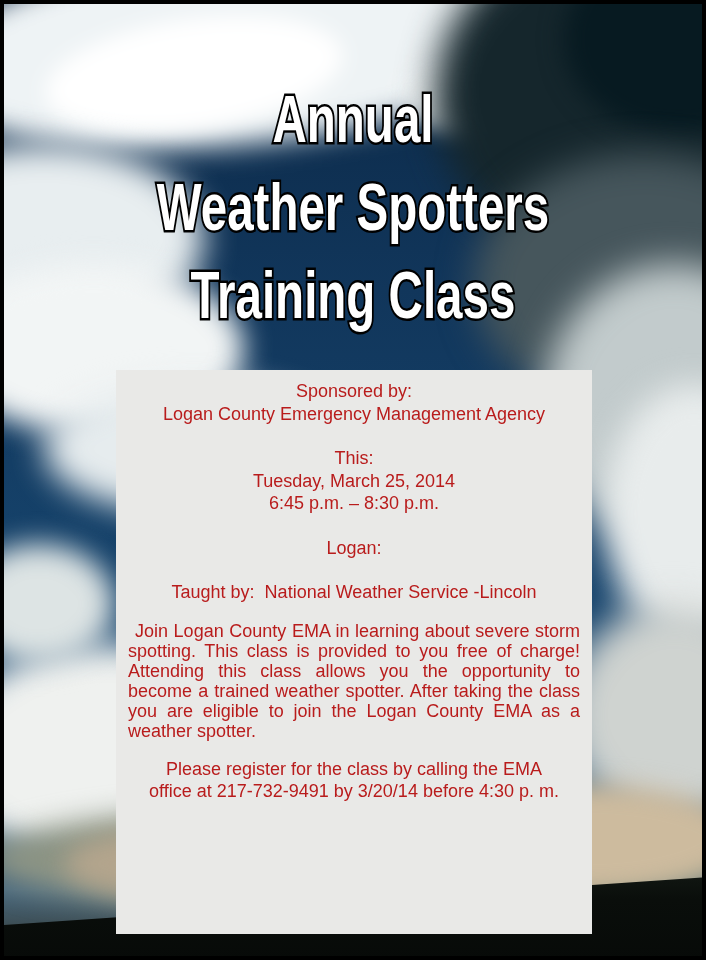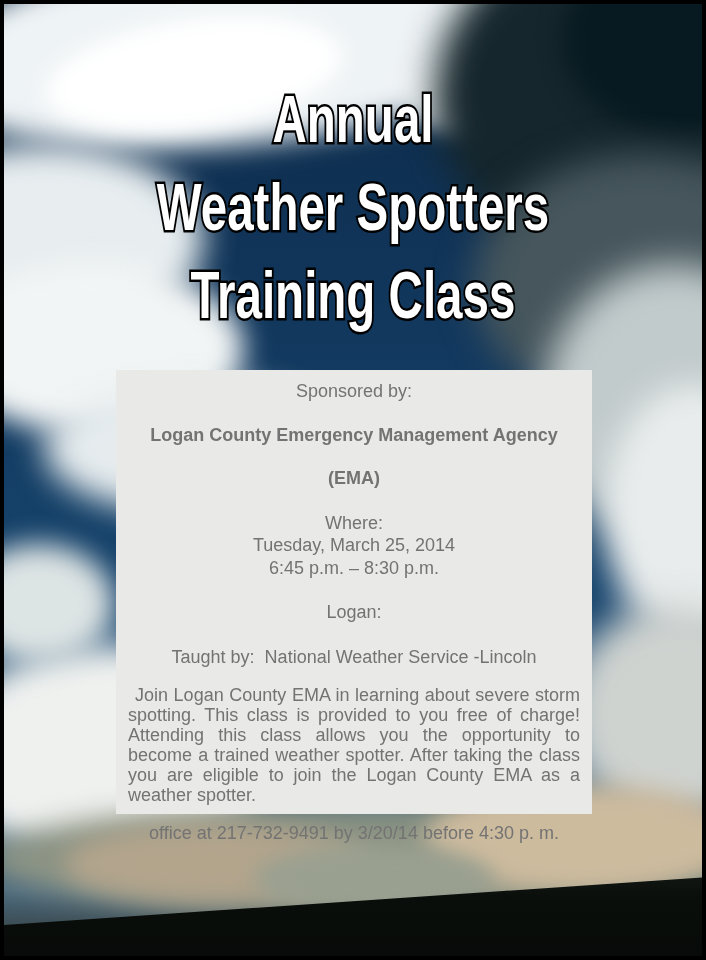--- a/index.html
+++ b/index.html
@@ -38,28 +38,28 @@
   }
   .title{position:absolute;left:0;top:71px;width:100%;text-align:left;}
   .title-line{
     height:88px;display:flex;align-items:center;justify-content:center;
     font-size:66px;font-weight:700;letter-spacing:0px;color:#fff;
     -webkit-text-stroke:5px #000;paint-order:stroke fill;
     transform:scaleX(.72);transform-origin:50% 50%;
     white-space:nowrap;
   }
   .info-box{
-    position:absolute;left:112px;top:366px;width:476px;height:444px;
-    box-sizing:border-box;background:#e9e9e7;color:#737373;
+    position:absolute;left:112px;top:366px;width:476px;height:564px;
+    box-sizing:border-box;background:#e9e9e7;color:#b91c1c;
     padding:10px 12px;font-size:18px;text-align:center;
   }
   .sec{line-height:22.5px;}
   .gap22{height:22px;}
   .gap17{height:17px;}
-  .bold{font-weight:700;margin-top:21px;}
+  .bold{font-weight:400;}
   .prewrap{white-space:pre-wrap;}
   .para{
     text-align:justify;line-height:20px;text-indent:7px;
   }
 </style>
 </head>
 <body>
 
 <div class="frame">
   <div class="photo">
@@ -88,39 +88,39 @@
   <div class="title">
     <div class="title-line">Annual</div>
     <div class="title-line">Weather Spotters</div>
     <div class="title-line">Training Class</div>
   </div>
 
   <div class="info-box">
     <div class="sec">
       <div>Sponsored by:</div>
       <div class="bold">Logan County Emergency Management Agency</div>
-      <div class="bold">(EMA)</div>
     </div>
     <div class="gap22"></div>
 
     <div class="sec">
-      <div>Where:</div>
+      <div>This:</div>
       <div>Tuesday, March 25, 2014</div>
       <div>6:45 p.m. – 8:30 p.m.</div>
     </div>
     <div class="gap22"></div>
 
     <div class="sec">
       <div>Logan:</div>
     </div>
     <div class="gap22"></div>
 
     <div class="sec prewrap">Taught by:  National Weather Service -Lincoln</div>
     <div class="gap17"></div>
 
     <div class="para">Join Logan County EMA in learning about severe storm spotting. This class is provided to you free of charge! Attending this class allows you the opportunity to become a trained weather spotter. After taking the class you are eligible to join the Logan County EMA as a weather spotter.</div>
     <div class="gap17"></div>
 
     <div class="sec">
+      <div>Please register for the class by calling the EMA</div>
       <div>office at 217-732-9491 by 3/20/14 before 4:30 p. m.</div>
     </div>
   </div>
 </div>
 
 </body></html>

